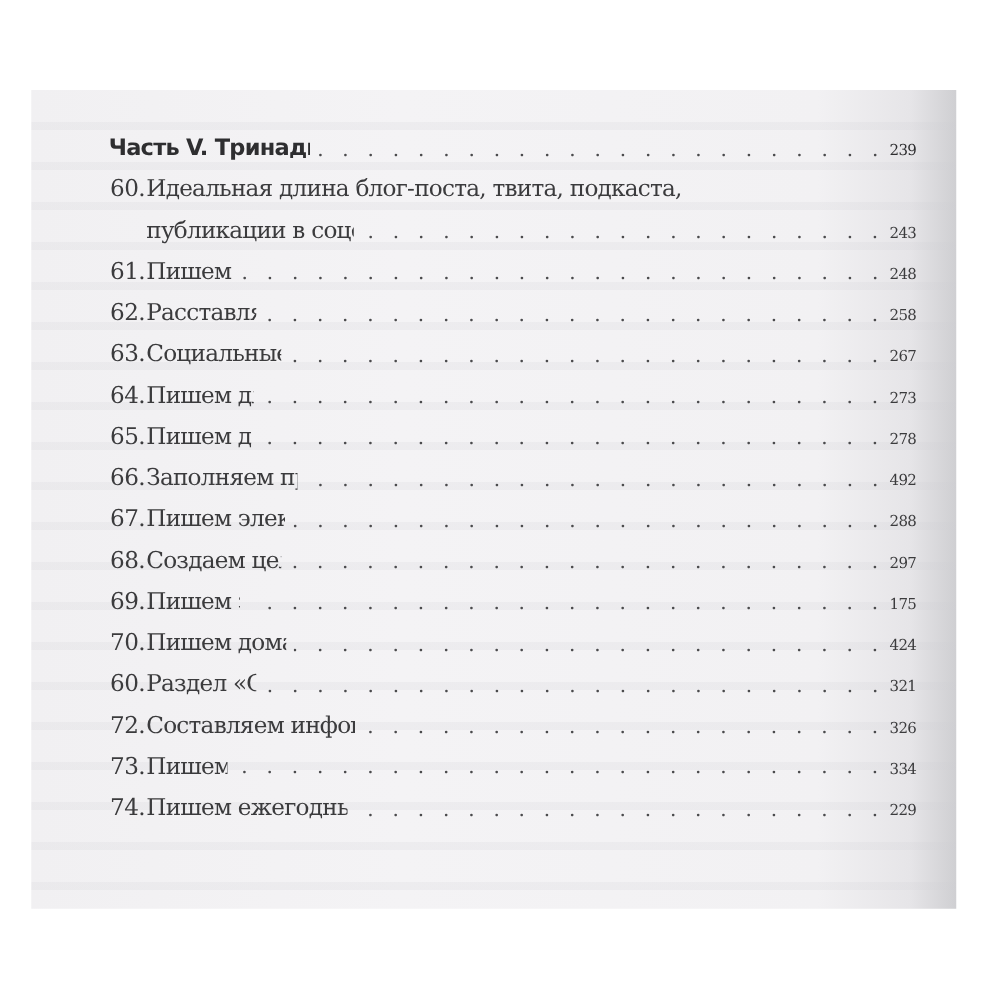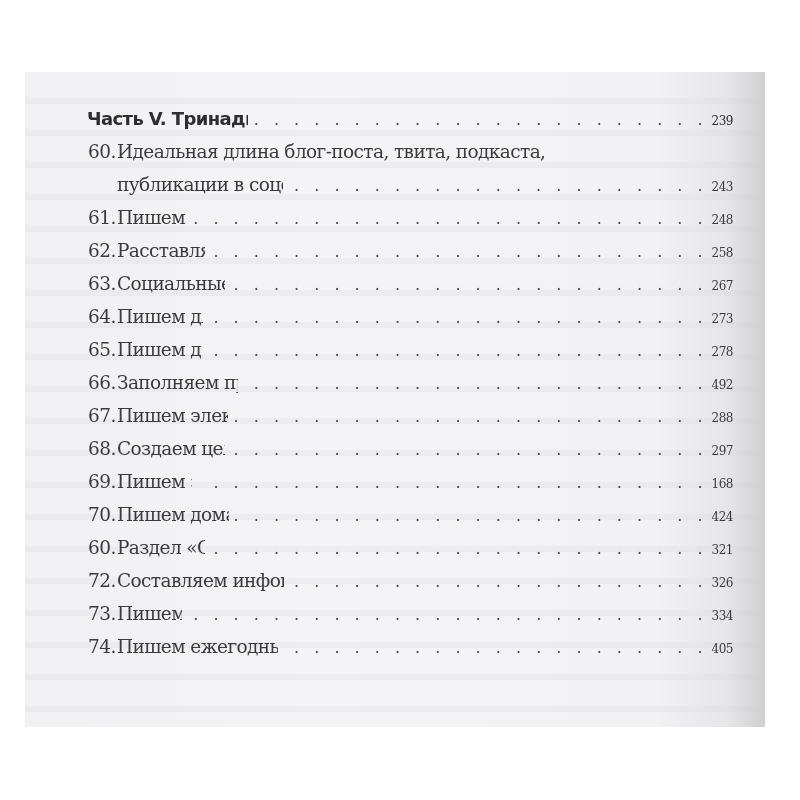--- a/index.html
+++ b/index.html
@@ -157,21 +157,21 @@
       <span class="num">68.</span>
       <span class="title">Создаем целевые страницы</span>
       <span class="dots">. . . . . . . . . . . . . . . . . . . . . . . . . . . . . . . . . . . . . . . . . . . . . . . . . . . . . . . . .</span>
       <span class="page-no">297</span>
     </div>
 
     <div class="row">
       <span class="num">69.</span>
       <span class="title">Пишем заголовки</span>
       <span class="dots">. . . . . . . . . . . . . . . . . . . . . . . . . . . . . . . . . . . . . . . . . . . . . . . . . . . . . . . . .</span>
-      <span class="page-no">168</span>
+      <span class="page-no">175</span>
     </div>
 
     <div class="row">
       <span class="num">70.</span>
       <span class="title">Пишем домашнюю страницу</span>
       <span class="dots">. . . . . . . . . . . . . . . . . . . . . . . . . . . . . . . . . . . . . . . . . . . . . . . . . . . . . . . . .</span>
       <span class="page-no">424</span>
     </div>
 
     <div class="row">
@@ -192,17 +192,17 @@
       <span class="num">73.</span>
       <span class="title">Пишем в блоги</span>
       <span class="dots">. . . . . . . . . . . . . . . . . . . . . . . . . . . . . . . . . . . . . . . . . . . . . . . . . . . . . . . . .</span>
       <span class="page-no">334</span>
     </div>
 
     <div class="row">
       <span class="num">74.</span>
       <span class="title">Пишем ежегодные отчеты (и подводим итоги)</span>
       <span class="dots">. . . . . . . . . . . . . . . . . . . . . . . . . . . . . . . . . . . . . . . . . . . . . . . . . . . . . . . . .</span>
-      <span class="page-no">405</span>
+      <span class="page-no">229</span>
     </div>
 
   </div>
 </div>
 
 </body></html>

